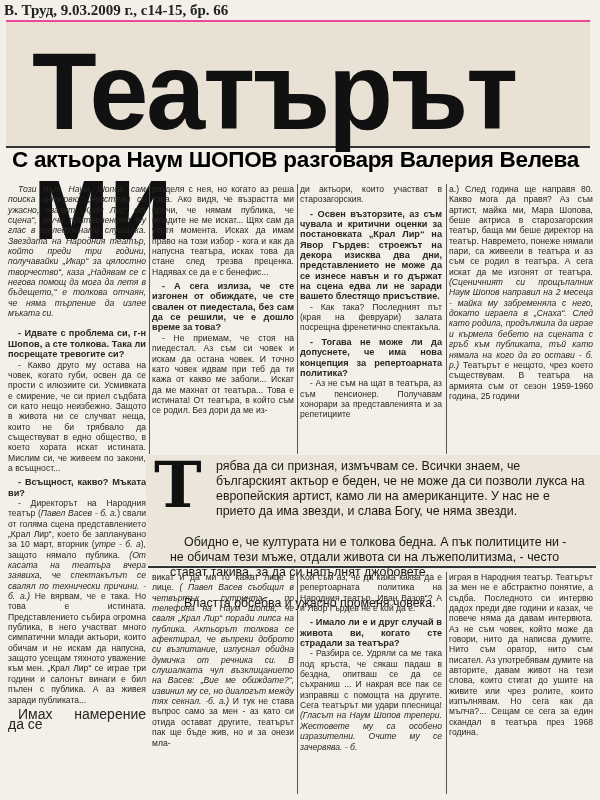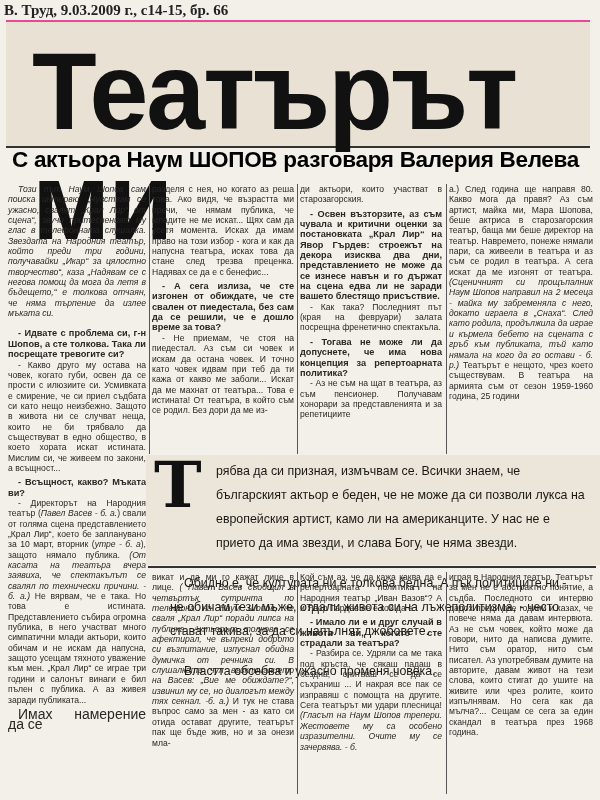--- a/index.html
+++ b/index.html
@@ -44,21 +44,21 @@
     position:absolute; left:146px; top:455px; width:454px; height:110px;
     background:#ece6da;
   }
   .dropcap {
     position:absolute; left:8px; top:4px;
     font-family:"DejaVu Serif", serif; font-weight:bold; font-size:64px; line-height:52px;
     color:#111;
   }
   .quote-text {
     position:absolute; left:8px; top:4px; width:436px;
-    font-family:"Liberation Sans", sans-serif; font-size:12.4px; line-height:24px;
+    font-family:"Liberation Sans", sans-serif; font-size:12.4px; line-height:15px;
     color:#1a1814;
   }
   .quote-text .first { padding-left:62px; display:block; }
   .quote-text p { margin:16px; text-indent:14px; }
   .quote-rule {
     position:absolute; left:148px; top:566px; width:448px; height:2px; background:#333;
   }
 </style>
 </head>
 <body>

